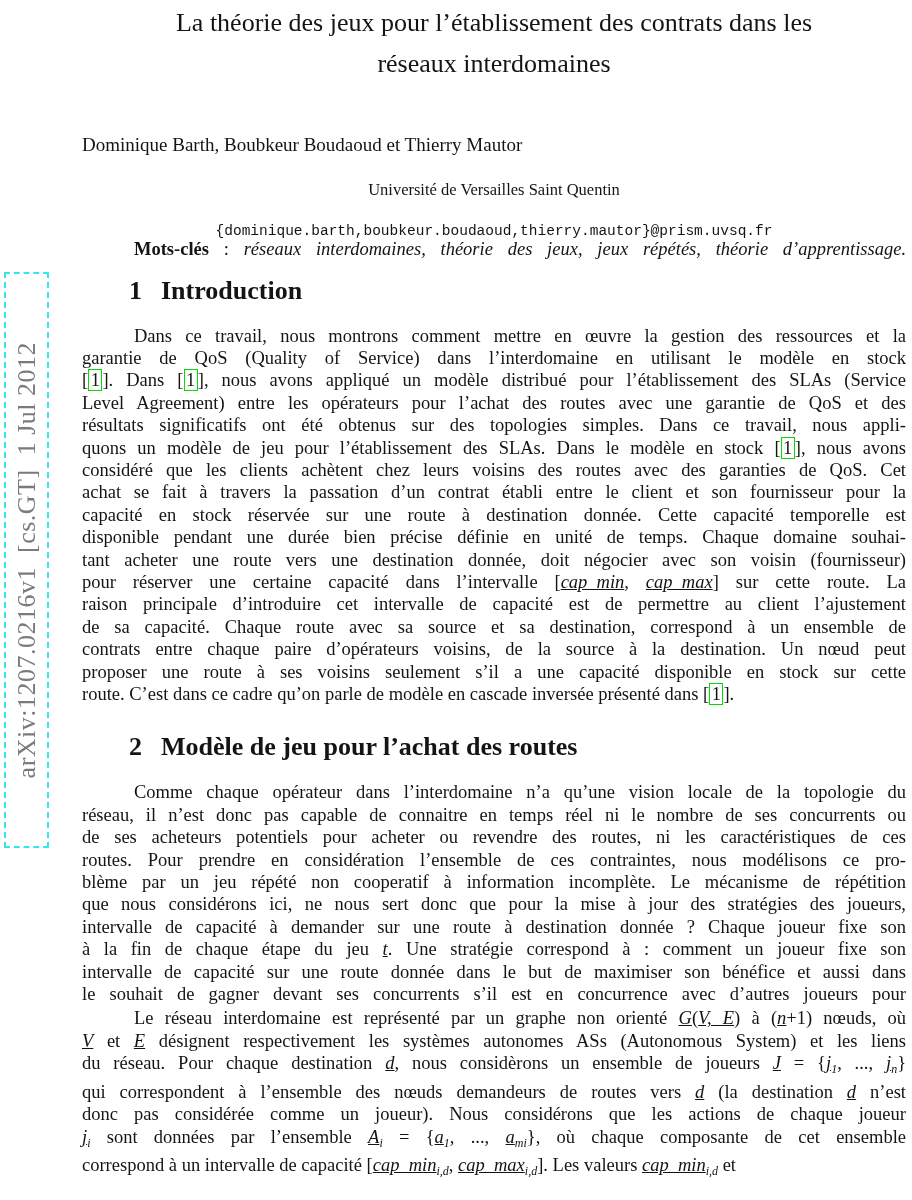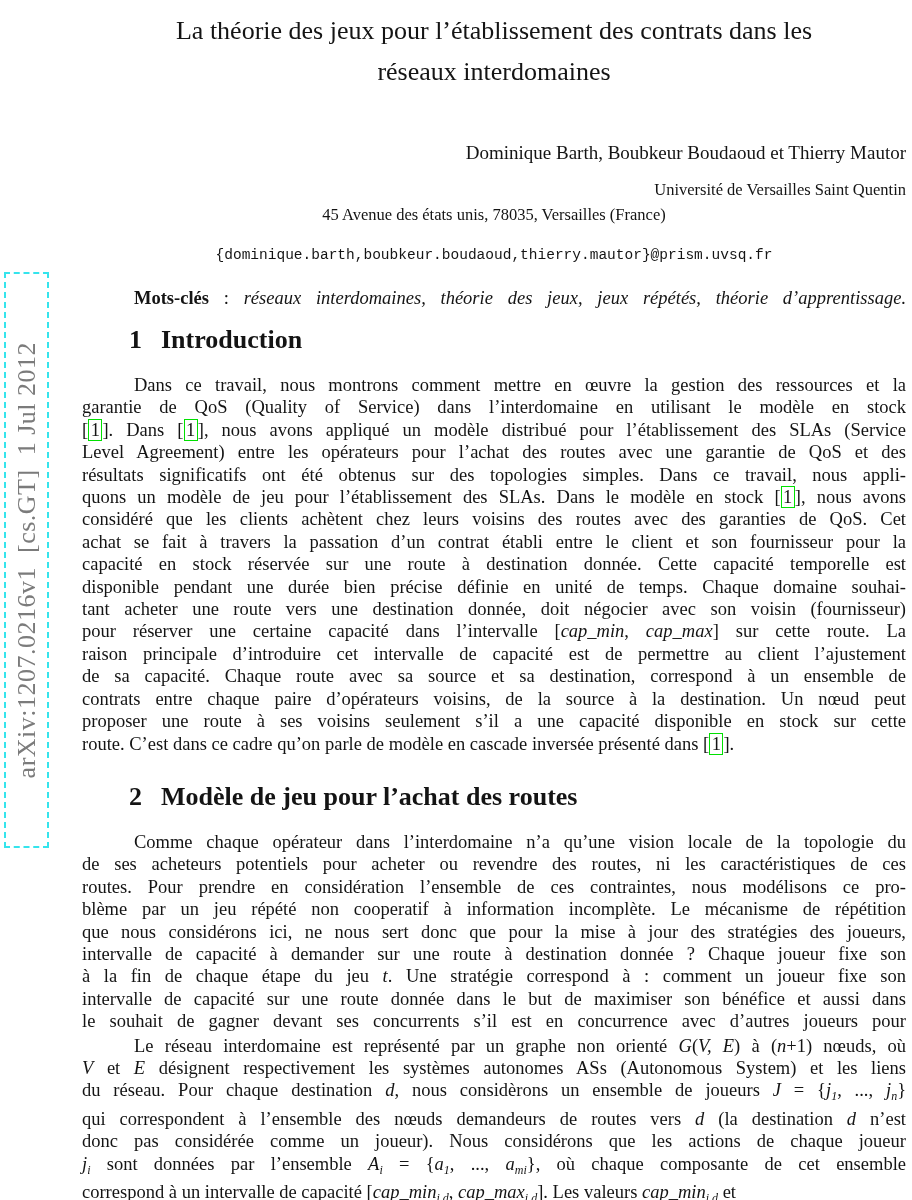--- a/index.html
+++ b/index.html
@@ -14,60 +14,59 @@
     position:absolute;left:4px;top:272px;width:45px;height:576px;
     box-sizing:border-box;border:2px dashed var(--dash);
     display:flex;align-items:center;justify-content:center;
   }
   .stamp-text{
     writing-mode:vertical-rl;transform:rotate(180deg);
     font-size:26px;color:var(--stamp);white-space:pre;letter-spacing:.5px;
   }
   
   .content{position:absolute;left:82px;top:0;width:824px;}
-  .title{margin:0;padding-top:10px;font-weight:400;font-size:26px;line-height:41px;text-align:center;}
-  .authors{margin-top:50px;font-size:19px;text-align:right;}
+  .title{margin:0;padding-top:2px;font-weight:400;font-size:26px;line-height:41px;text-align:center;}
+  .authors{margin-top:50px;font-size:19px;text-align:left;}
   .affil{font-size:16.5px;line-height:24.5px;text-align:center;}
-  .affil.first{margin-top:14px;text-align:right;}
+  .affil.first{margin-top:22px;}
   .email{margin-top:20px;font-size:14.5px;text-align:center;
          font-family:"Liberation Mono","DejaVu Sans Mono",monospace;}
-  .keywords{margin-top:25px;font-size:18.5px;text-indent:52px;
+  .keywords{font-size:18.5px;text-indent:52px;
             text-align:justify;text-align-last:justify;}
   .kw-label{font-weight:bold;}
   .kw-text{font-style:italic;}
   
   .sec-head{margin:27px 0 0 47px;font-size:26px;line-height:29px;font-weight:bold;}
   #sections .section:first-child .sec-head{margin-top:16px;}
   .sec-num{display:inline-block;margin-right:19px;}
   .sec-head + .para{margin-top:20px;}
   .para + .para{margin-top:2px;}
   .jl{font-size:18.5px;line-height:22.4px;text-align:justify;text-align-last:justify;}
   .jl.last{text-align-last:left;}
   .jl.indent{text-indent:52px;}
   
   .s-b{font-weight:normal;}
-  .s-i{font-style:italic;}
+  .s-i{font-style:italic;text-decoration:underline;}
   .s-sub{font-style:italic;font-size:12px;vertical-align:-4px;letter-spacing:0;}
   .s-cite{border:1.5px solid var(--cite);padding:0 1.5px;cursor:pointer;}
 </style>
 </head>
 <body style="--cite: #00e000; --dash: #35e4ec; --stamp: #7b7b7b;">
 
 <div class="stamp">
   <span class="stamp-text">arXiv:1207.0216v1  [cs.GT]  1 Jul 2012</span>
 </div>
 
 <div class="content">
   <h1 class="title">
     <div>La théorie des jeux pour l’établissement des contrats dans les</div>
     <div>réseaux interdomaines</div>
   </h1>
   <div class="authors">Dominique Barth, Boubkeur Boudaoud et Thierry Mautor</div>
   <div class="affil first">Université de Versailles Saint Quentin</div>
-  <div class="affil">45 Avenue des états unis, 78035, Versailles (France)</div>
   <div class="email">{dominique.barth,boubkeur.boudaoud,thierry.mautor}@prism.uvsq.fr</div>
   <div class="keywords"><span class="kw-label">Mots-clés</span><span> : </span><span class="kw-text">réseaux interdomaines, théorie des jeux, jeux répétés, théorie d’apprentissage.</span></div>
   <div id="sections">
       <div class="section">
         <h2 class="sec-head"><span class="sec-num">1</span><span class="sec-title">Introduction</span></h2>
         <div class="para">
           <div class="jl indent">Dans ce travail, nous montrons comment mettre en œuvre la gestion des ressources et la</div>
           <div class="jl">garantie de QoS (Quality of Service) dans l’interdomaine en utilisant le <span class="s-b">modèle en stock</span></div>
           <div class="jl">[<span class="s-cite">1</span>]. Dans [<span class="s-cite">1</span>], nous avons appliqué un modèle distribué pour l’établissement des SLAs (Service</div>
           <div class="jl">Level Agreement) entre les opérateurs pour l’achat des routes avec une garantie de QoS et des</div>
@@ -83,20 +82,21 @@
           <div class="jl">de sa capacité. Chaque route avec sa source et sa destination, correspond à un ensemble de</div>
           <div class="jl">contrats entre chaque paire d’opérateurs voisins, de la source à la destination. Un nœud peut</div>
           <div class="jl">proposer une route à ses voisins seulement s’il a une capacité disponible en stock sur cette</div>
           <div class="jl last">route. C’est dans ce cadre qu’on parle de modèle en <span class="s-b">cascade inversée</span> présenté dans [<span class="s-cite">1</span>].</div>
         </div>
       </div>
       <div class="section">
         <h2 class="sec-head"><span class="sec-num">2</span><span class="sec-title">Modèle de jeu pour l’achat des routes</span></h2>
         <div class="para">
           <div class="jl indent">Comme chaque opérateur dans l’interdomaine n’a qu’une vision locale de la topologie du</div>
+          <div class="jl">réseau, il n’est donc pas capable de connaitre en temps réel ni le nombre de ses concurrents ou</div>
           <div class="jl">de ses acheteurs potentiels pour acheter ou revendre des routes, ni les caractéristiques de ces</div>
           <div class="jl">routes. Pour prendre en considération l’ensemble de ces contraintes, nous modélisons ce pro-</div>
           <div class="jl">blème par un jeu répété non cooperatif à information incomplète. Le mécanisme de répétition</div>
           <div class="jl">que nous considérons ici, ne nous sert donc que pour la mise à jour des stratégies des joueurs,</div>
           <div class="jl">intervalle de capacité à demander sur une route à destination donnée ? Chaque joueur fixe son</div>
           <div class="jl">à la fin de chaque étape du jeu <span class="s-i">t</span>. Une stratégie correspond à : comment un joueur fixe son</div>
           <div class="jl">intervalle de capacité sur une route donnée dans le but de maximiser son bénéfice et aussi dans</div>
           <div class="jl">le souhait de gagner devant ses concurrents s’il est en concurrence avec d’autres joueurs pour</div>
         </div>
         <div class="para">

